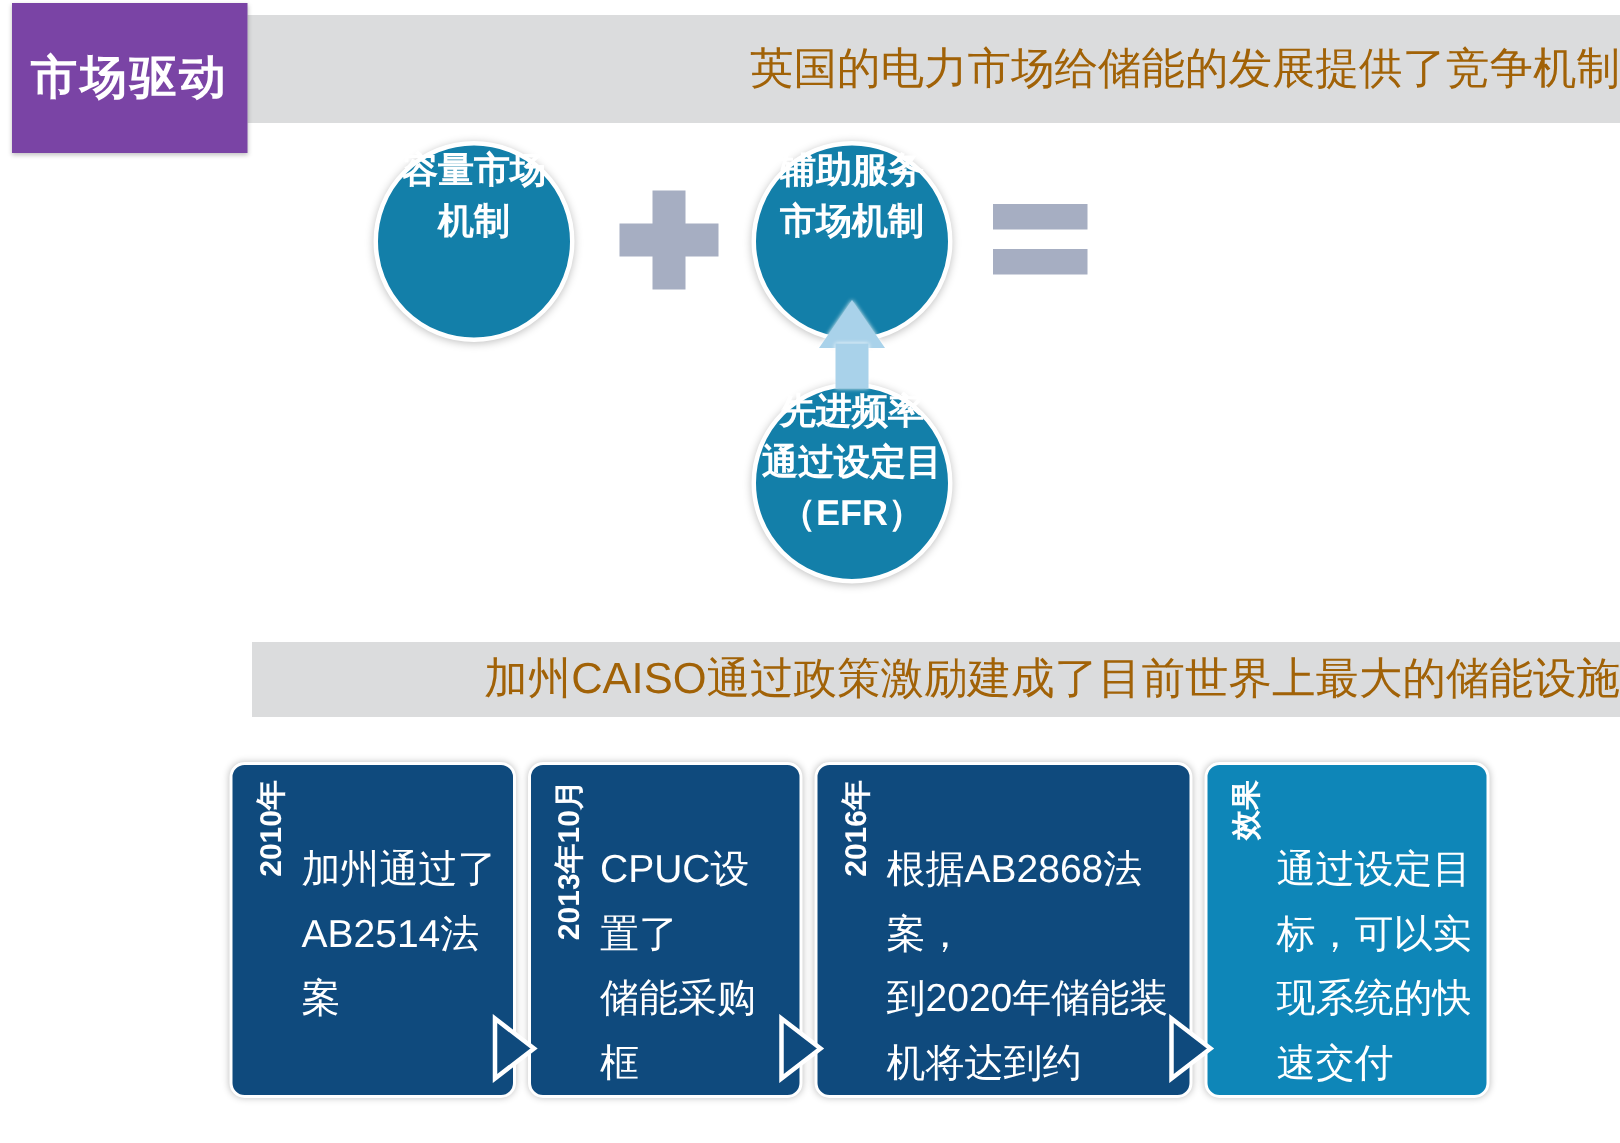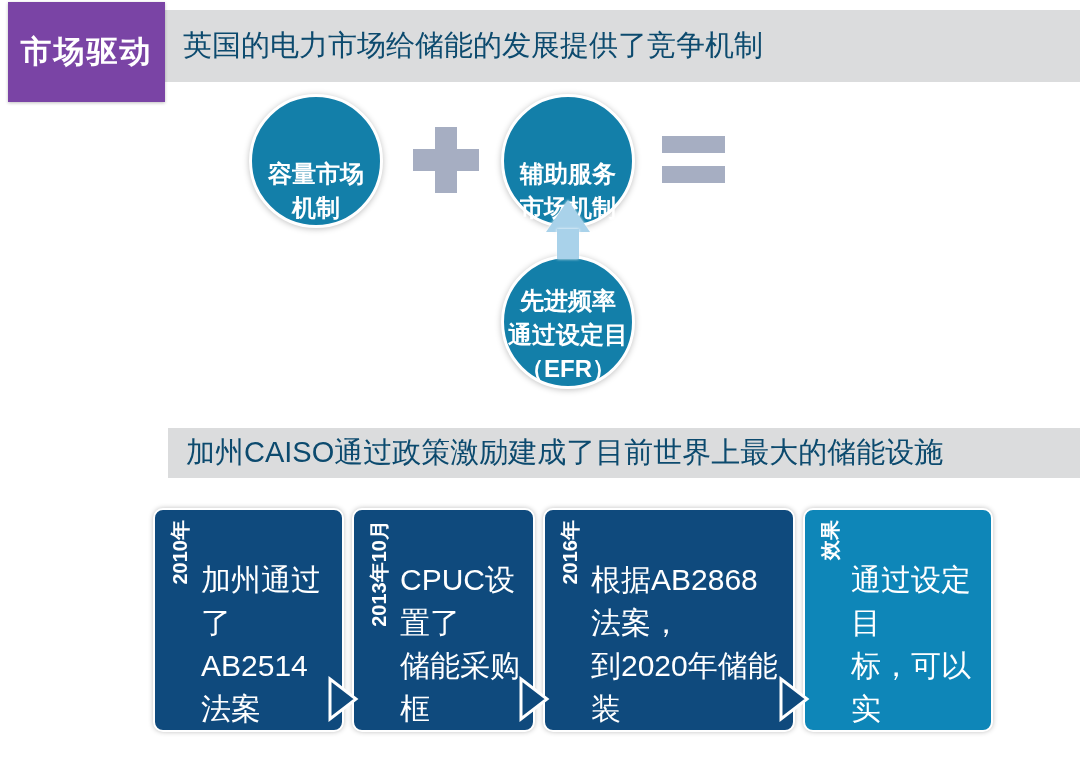--- a/index.html
+++ b/index.html
@@ -7,30 +7,30 @@
     position:relative;width:1080px;height:762px;background:#ffffff;overflow:hidden;
     font-family:"Liberation Sans","DejaVu Sans",sans-serif;
   }
   
   .hdr-label{
     position:absolute;background:#7a44a5;color:#ffffff;font-weight:bold;font-size:31px;
     display:flex;align-items:center;justify-content:center;letter-spacing:2px;
     box-shadow:0 1px 3px rgba(0,0,0,.25);z-index:2;
   }
   .hdr-bar{
-    position:absolute;background:#dbdcdd;color:#0c4a6e;font-size:29px;
-    display:flex;align-items:center;padding-left:18px;box-sizing:border-box;z-index:1;
+    position:absolute;background:#dbdcdd;color:#a16207;font-size:29px;
+    display:flex;align-items:center;padding-left:18px;box-sizing:border-box;z-index:1;justify-content:flex-end;
   }
   
   .circle{
     position:absolute;width:134px;height:134px;border-radius:50%;
     background:#137fa9;border:3px solid #ffffff;box-sizing:border-box;
     box-shadow:0 1px 6px rgba(0,0,0,.25);
     color:#ffffff;font-weight:bold;font-size:24px;line-height:34px;
-    display:flex;align-items:flex-end;justify-content:center;text-align:center;
+    display:flex;align-items:flex-start;justify-content:center;text-align:center;
   }
   .circle span{white-space:pre-line;}
   .opbar{position:absolute;background:#a6aec2;}
   
   .efr-head{
     position:absolute;left:546px;top:200px;width:0;height:0;z-index:4;
     border-left:22px solid transparent;border-right:22px solid transparent;
     border-bottom:32px solid #a9d2ea;filter:drop-shadow(0 0 1.5px #ffffff);
   }
   .efr-shaft{
@@ -43,21 +43,21 @@
     border:2px solid #ffffff;border-radius:10px;box-sizing:border-box;
     box-shadow:0 0 5px rgba(0,0,0,.25);color:#ffffff;z-index:1;
   }
   .tbox.result{background:#0e86b8;}
   .tbox .year{
     position:absolute;left:12px;top:10px;font-size:20px;font-weight:bold;color:#ffffff;
     white-space:nowrap;transform-origin:0 0;transform:rotate(-90deg) translateX(-100%);
   }
   .tbox .content{
     position:absolute;left:46px;top:48px;right:8px;
-    font-size:30px;line-height:43px;white-space:pre-line;
+    font-size:26px;line-height:43px;white-space:pre-line;
   }
   .t-arrow{position:absolute;top:676px;z-index:3;}
 </style>
 </head>
 <body>
 
 <div class="page">
 
   <div class="hdr-bar" style="left:165px;top:10px;width:915px;height:72px;">
     <span>英国的电力市场给储能的发展提供了竞争机制</span>

